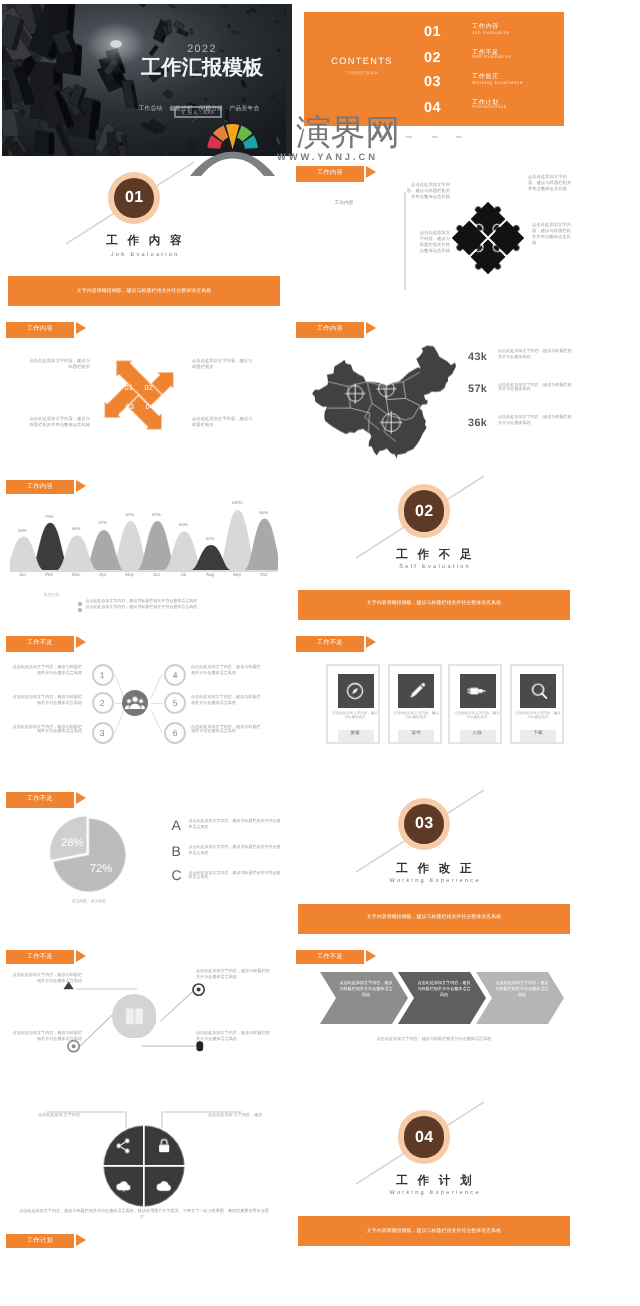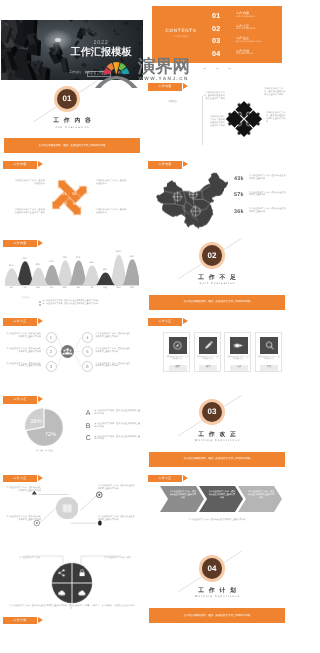--- a/index.html
+++ b/index.html
@@ -124,31 +124,31 @@
   .cv2 .ch1 .tx{position:absolute;left:9px;top:5px;width:28px;color:#fff;font-size:2.05px;line-height:2.9px;text-align:center;}
   .cv2 .cap{position:absolute;left:12px;top:47px;width:118px;text-align:center;color:#9b9b9b;font-size:2.05px;line-height:2.9px;}
 
   
   .qd .wheel{position:absolute;left:50%;top:12px;margin-left:-21px;width:42px;height:42px;}
   .qd .nt{position:absolute;width:36px;color:#9b9b9b;font-size:2.05px;line-height:2.8px;}
   .qd .cap{position:absolute;left:8px;top:55px;width:126px;text-align:center;color:#9b9b9b;font-size:2.05px;line-height:3px;}
 
   
   .wm{position:absolute;left:103px;top:48px;width:92px;height:40px;pointer-events:none;z-index:50;}
-  .wm .wmcn{position:absolute;left:35px;top:8.5px;font-size:17.5px;font-weight:700;color:#74787b;
+  .wm .wmcn{position:absolute;left:45px;top:8.5px;font-size:17.5px;font-weight:400;color:#74787b;
         letter-spacing:-0.2px;line-height:18px;white-space:nowrap;}
   .wm .wmurl{position:absolute;left:35.5px;top:27.8px;font-size:4.7px;color:#7c8083;letter-spacing:1.45px;
         font-weight:700;white-space:nowrap;}
 </style>
 </head>
 <body>
 
 <div class="deck">
 
-  <div class="slide cover" style="left:1px;top:20px;">
+  <div class="slide cover" style="left:1px;top:2px;padding-left:37px;">
     <svg style="position:absolute;left:0;top:0;" width="142" height="76" viewBox="0 0 142 76" preserveAspectRatio="none" xmlns="http://www.w3.org/2000/svg">
 <defs>
           <radialGradient id="bgg" cx="0.40" cy="0.28" r="0.8">
             <stop offset="0" stop-color="#626a72"></stop>
             <stop offset="0.5" stop-color="#32373c"></stop>
             <stop offset="1" stop-color="#191c20"></stop>
           </radialGradient>
           <radialGradient id="fl" cx="0.5" cy="0.5" r="0.5">
             <stop offset="0" stop-color="#ffffff" stop-opacity="1"></stop>
             <stop offset="0.22" stop-color="#eaeff4" stop-opacity="0.55"></stop>

